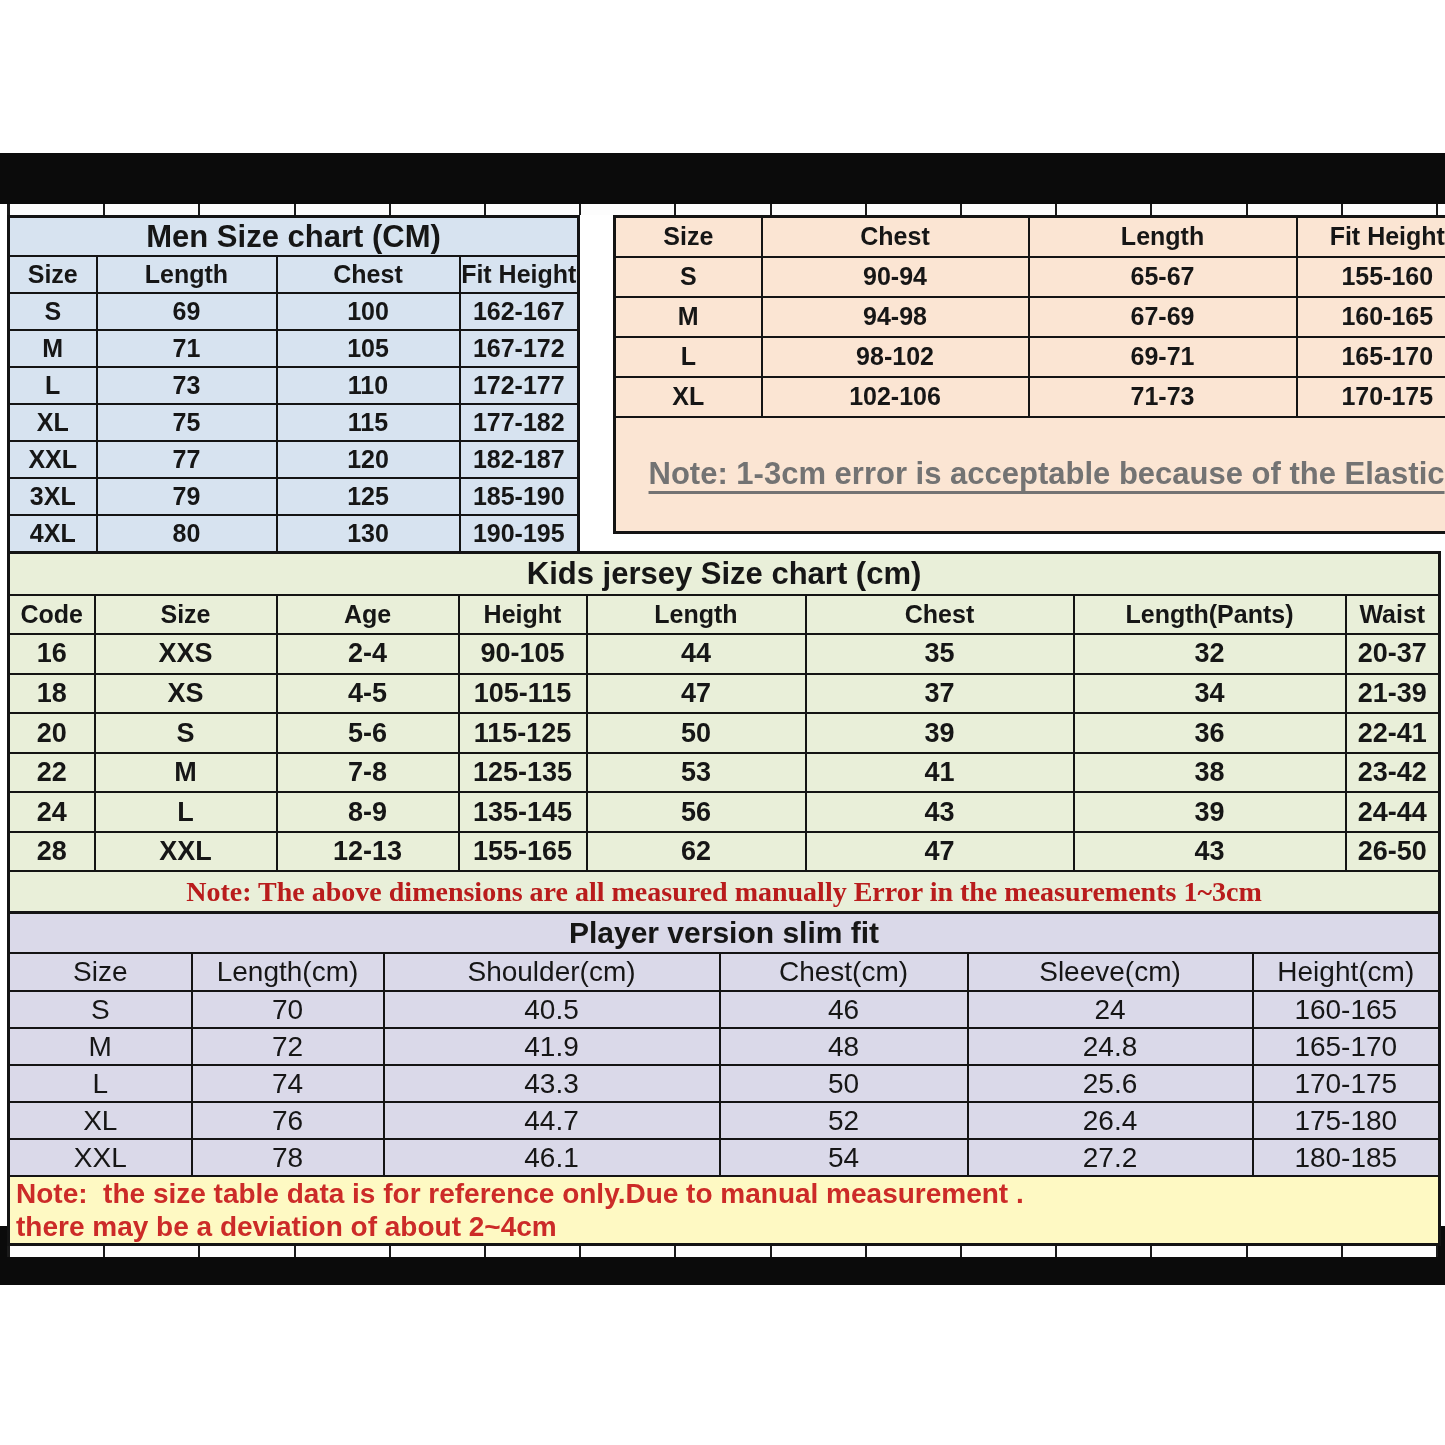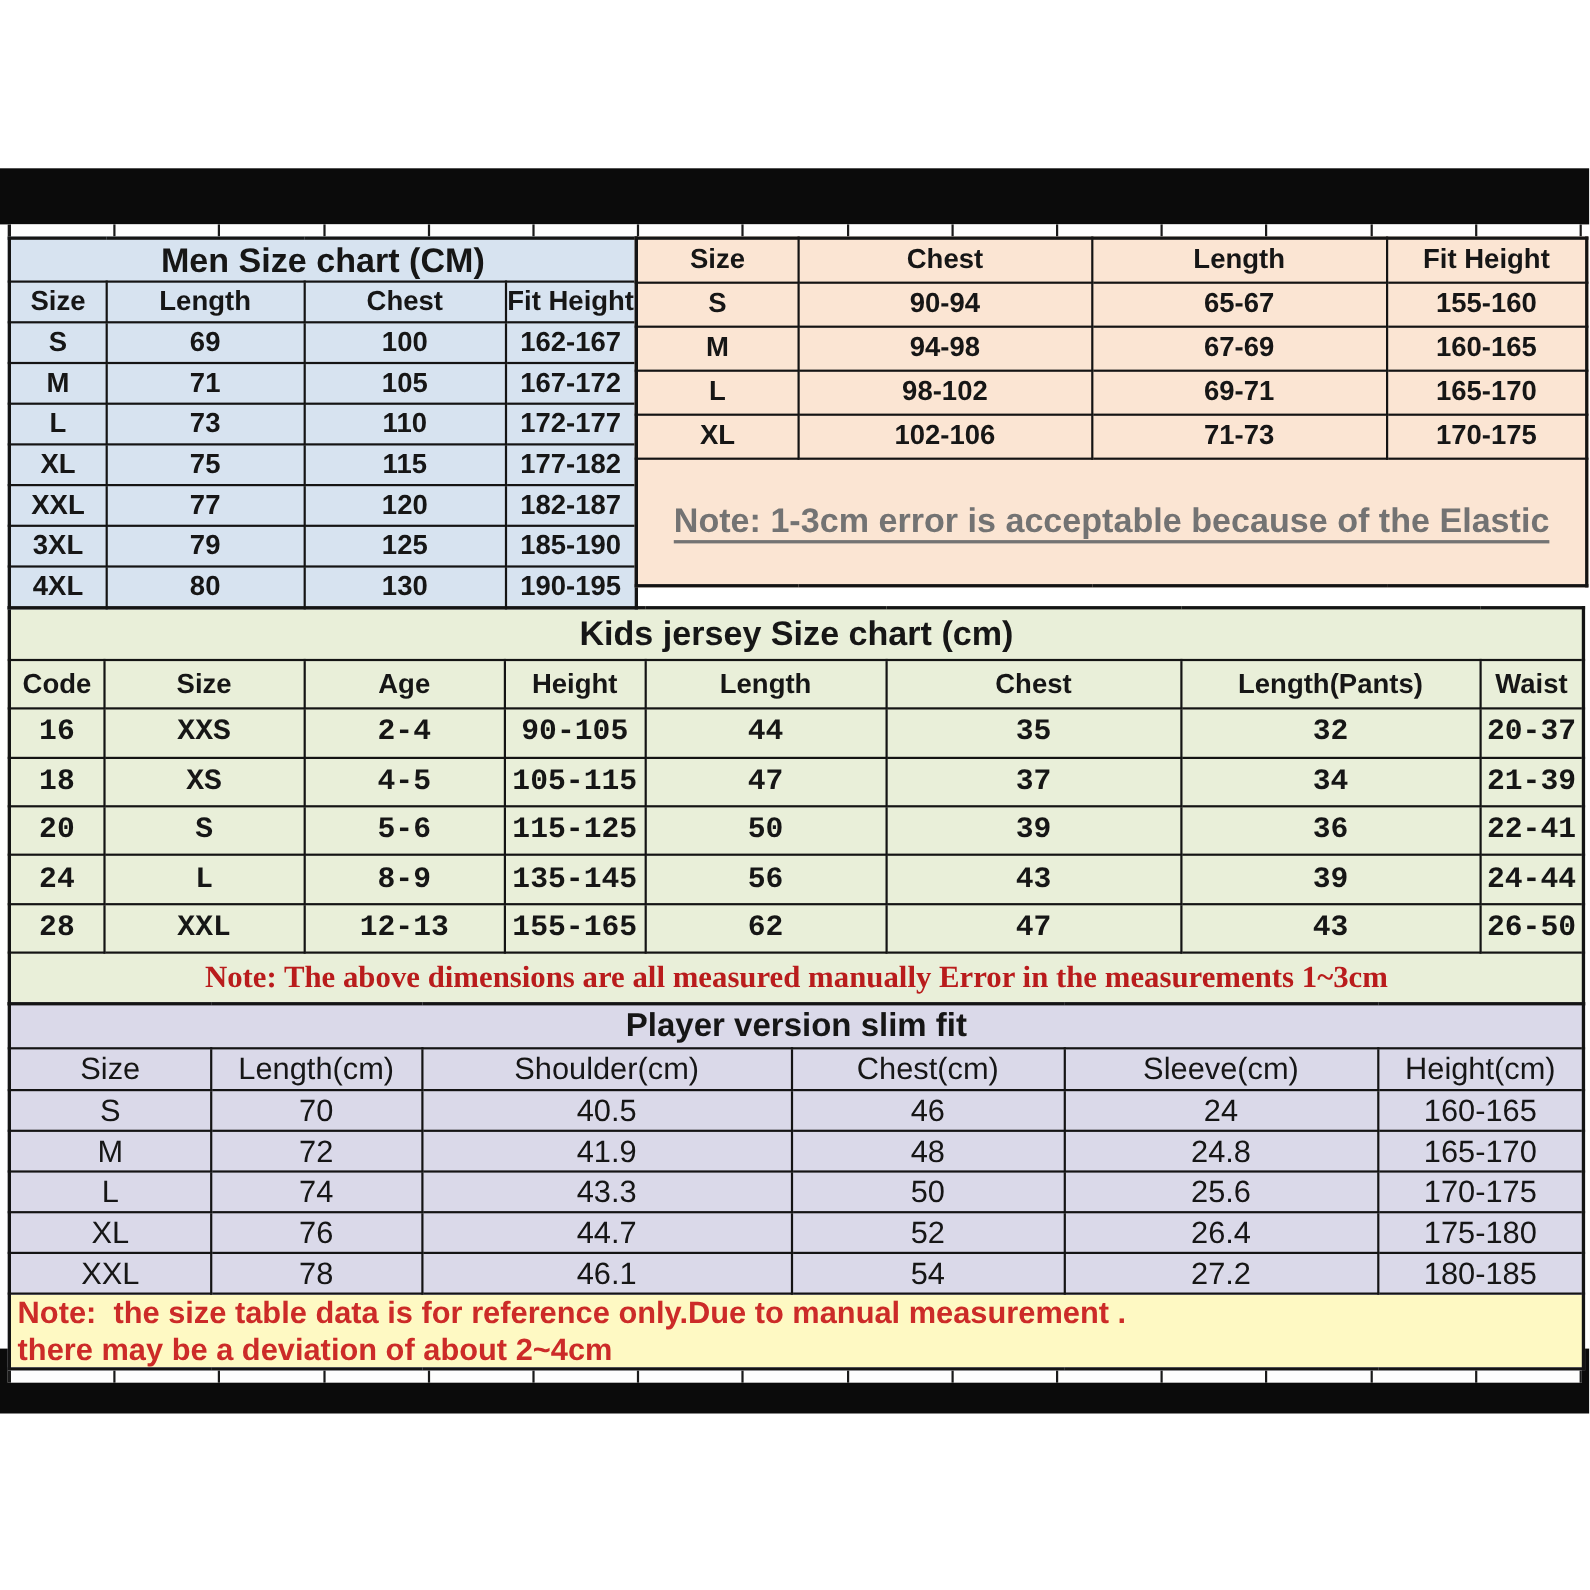--- a/index.html
+++ b/index.html
@@ -7,40 +7,40 @@
           font-family:"Liberation Sans",sans-serif;color:#161616;}
   .bar{position:absolute;left:0;width:1445px;background:#0b0b0b;}
   .bar-top{top:153px;height:51px;}
   .bar-bottom{top:1226px;height:59px;}
   .sheet{position:absolute;left:7px;top:204px;width:1431px;}
 
   .sliver{display:flex;height:11px;background:#fdfdfd;}
   .sliver>div{flex:1;border-right:2px solid #1a1a1a;}
   .sliver>div:first-child{border-left:3px solid #1a1a1a;}
 
-  .top-section{display:flex;align-items:stretch;}
+  .top-section{display:flex;align-items:stretch;gap:36px;}
 
   table{border-collapse:collapse;table-layout:fixed;border:3px solid #141414;}
   th,td{border:2px solid #141414;text-align:center;vertical-align:middle;padding:0;overflow:hidden;}
 
   table.men{width:570px;height:319px;background:#d7e3f0;}
   table.women{width:864px;height:319px;background:#fbe5d3;margin-left:-3px;}
   table.kids{width:1431px;height:363px;background:#e9efd9;margin-top:-3px;}
   table.player{width:1431px;height:318px;background:#dad9e9;margin-top:-3px;}
 
   tr.title-row td{font-weight:bold;font-size:31px;height:37px;}
   tr.head-row th{font-weight:bold;font-size:25px;height:35px;text-align:center;}
 
   table.men tbody.data-rows td, table.women tbody.data-rows td{
     font-weight:bold;font-size:25px;height:35px;}
   td.women-note{color:#737373;font-weight:bold;font-size:31px;height:105px;
     text-decoration:underline;text-decoration-thickness:3px;text-underline-offset:7px;}
 
   table.kids tbody.data-rows td{
-    font-family:Liberation Mono, monospace;font-weight:bold;font-size:27px;height:35px;}
+    font-family:Liberation Sans, sans-serif;font-weight:bold;font-size:27px;height:35px;}
   td.kids-note{color:#b91c1c;font-family:"Liberation Serif",serif;
     font-weight:bold;font-size:28px;height:36px;}
 
   table.player tr.title-row td{font-weight:bold;font-size:30px;height:38px;}
   table.player tr.head-row th{font-weight:normal;font-size:28px;height:36px;}
   table.player tbody.data-rows td{font-weight:normal;font-size:28px;height:35px;}
   td.player-note{height:64px;text-align:left;vertical-align:middle;background:#fef9c3;}
   td.player-note div{color:#cc2b28;font-weight:bold;font-size:28px;line-height:33px;
     padding-left:6px;white-space:pre-wrap;}
 </style>
@@ -239,20 +239,30 @@
             <td>20</td>
             <td>S</td>
             <td>5-6</td>
             <td>115-125</td>
             <td>50</td>
             <td>39</td>
             <td>36</td>
             <td>22-41</td>
           </tr>
           <tr>
+            <td>22</td>
+            <td>M</td>
+            <td>7-8</td>
+            <td>125-135</td>
+            <td>53</td>
+            <td>41</td>
+            <td>38</td>
+            <td>23-42</td>
+          </tr>
+          <tr>
             <td>24</td>
             <td>L</td>
             <td>8-9</td>
             <td>135-145</td>
             <td>56</td>
             <td>43</td>
             <td>39</td>
             <td>24-44</td>
           </tr>
           <tr>

